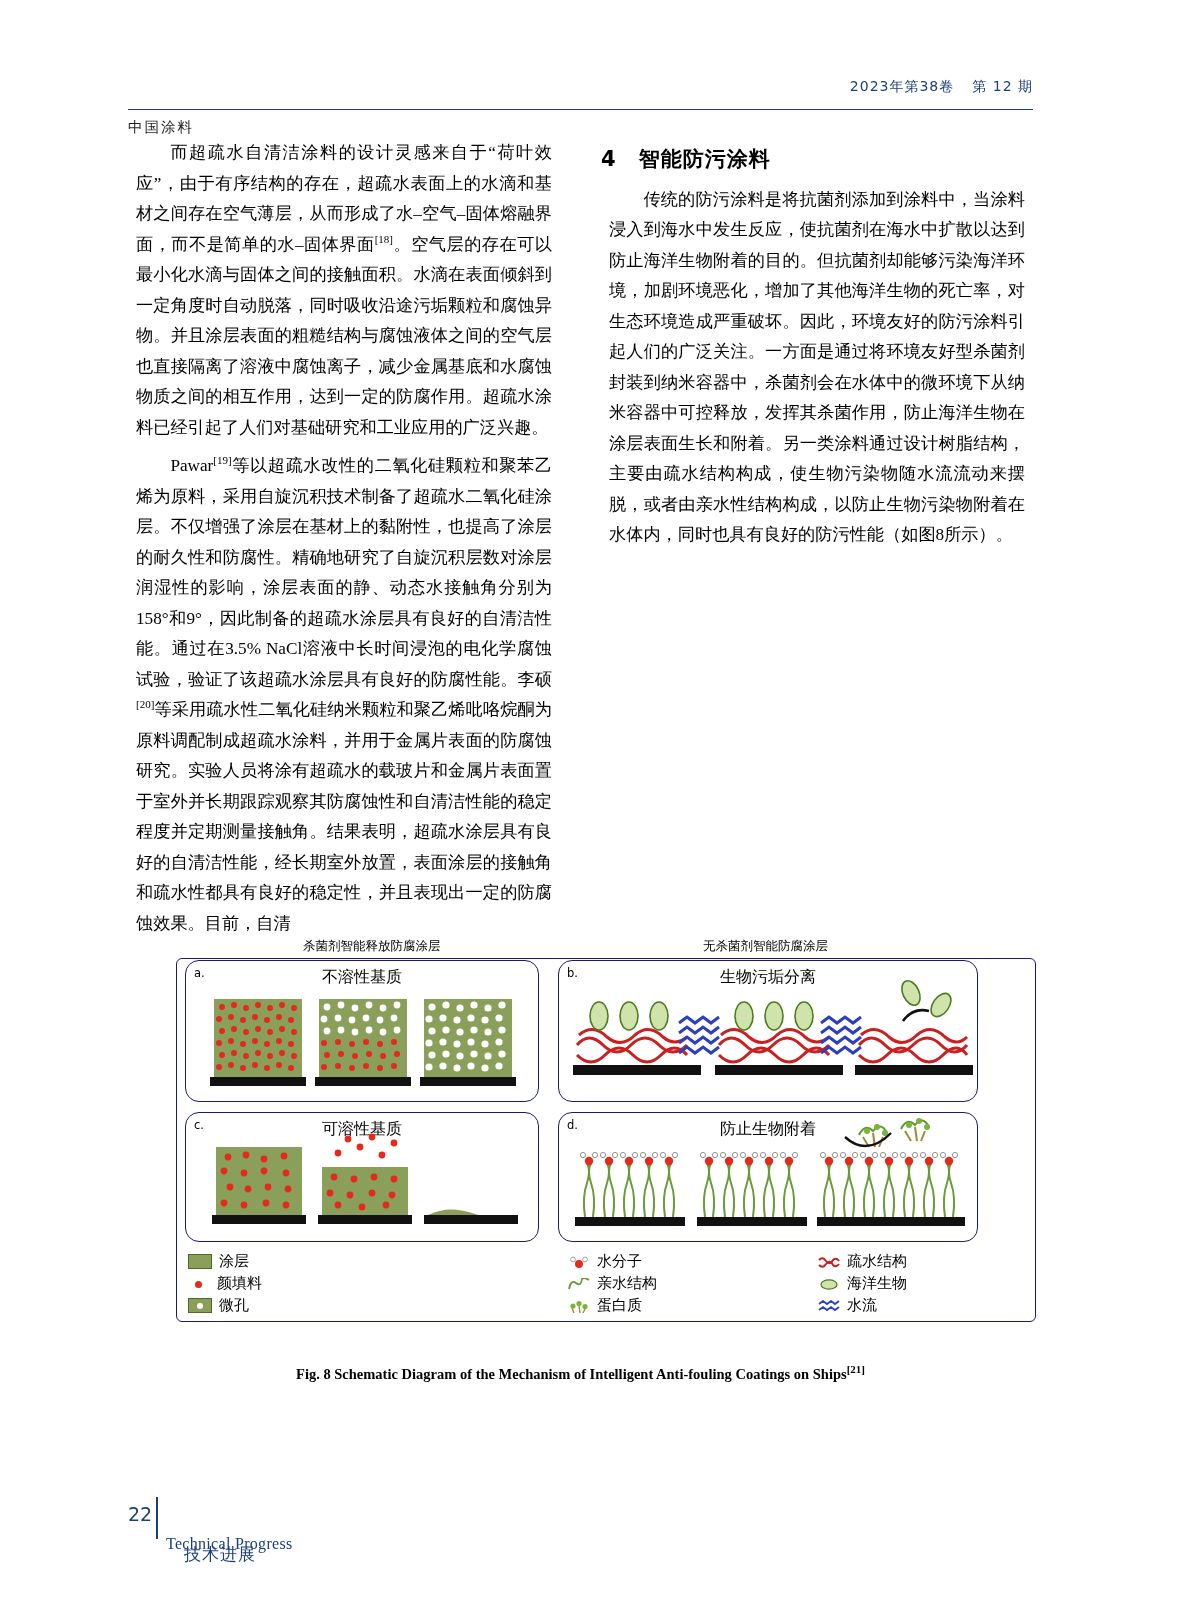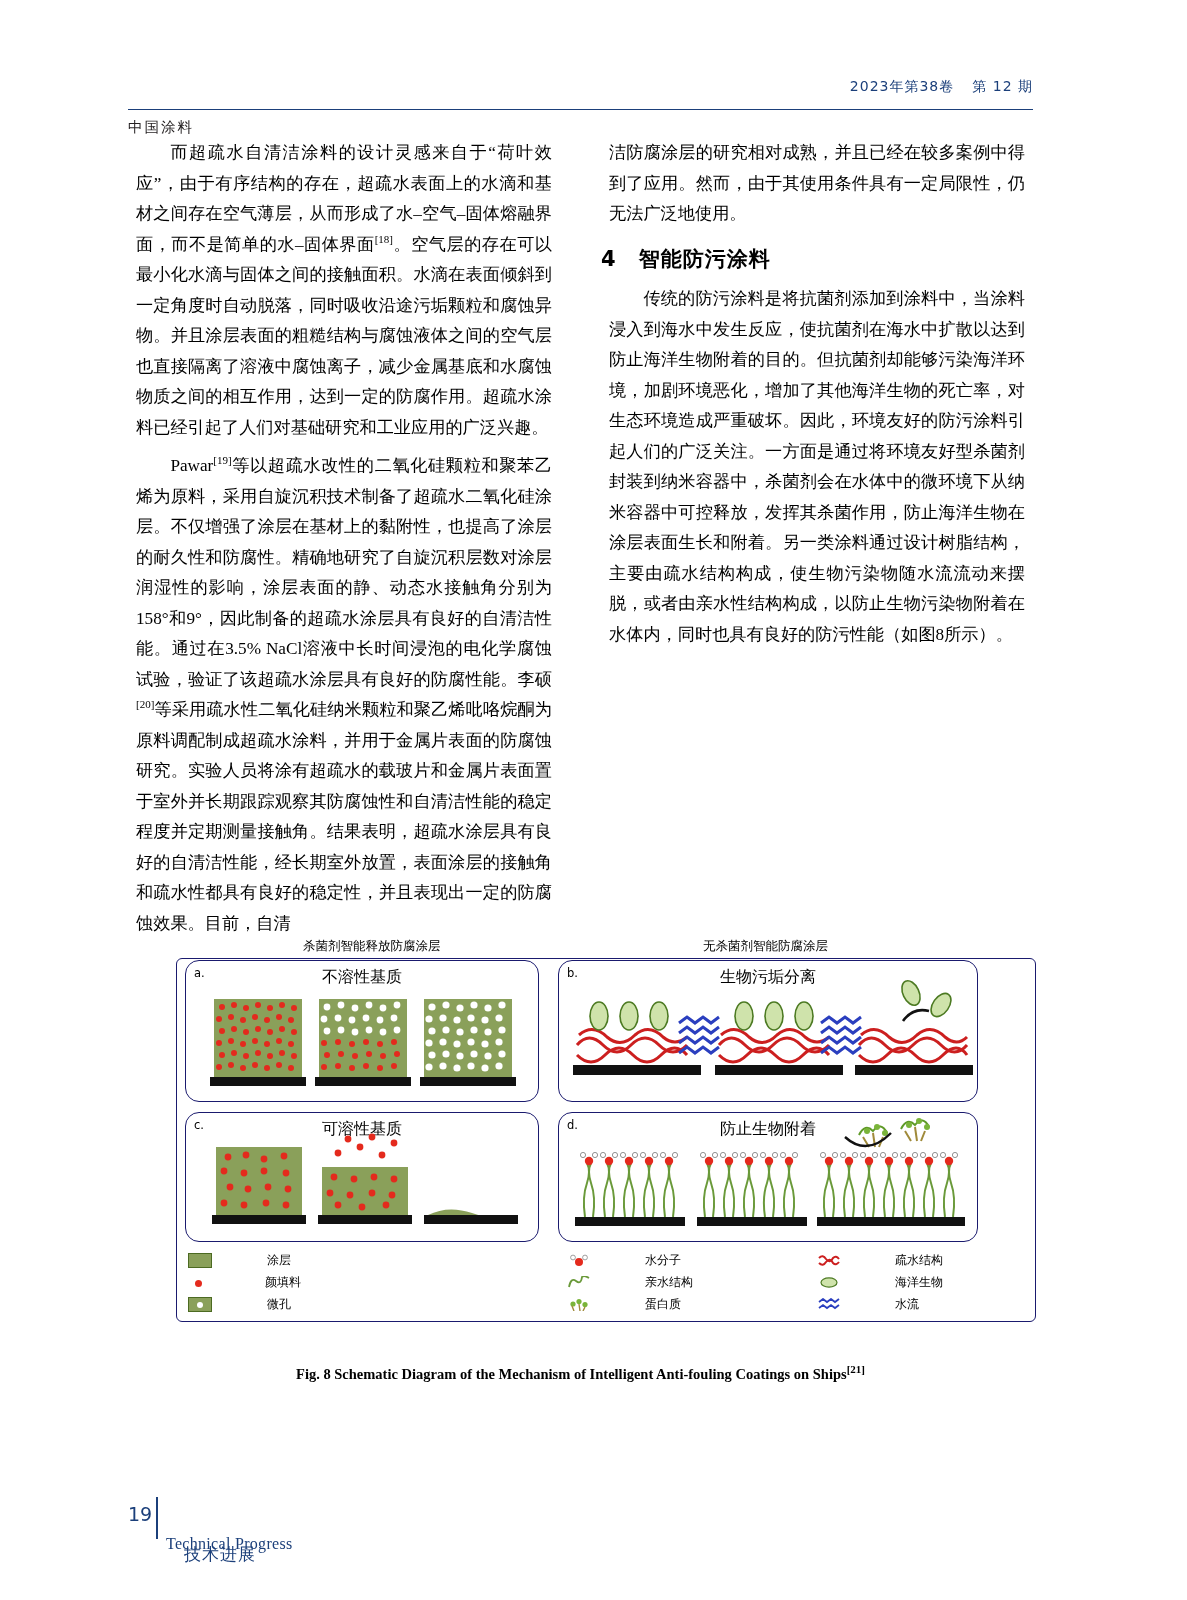--- a/index.html
+++ b/index.html
@@ -88,21 +88,21 @@
     top:1338px; font-family:"DejaVu Sans", sans-serif; font-weight:bold;
     font-size:15.5px; letter-spacing:0.5px;
   }
   .cap-en {
     top:1366px; font-family:"Liberation Serif", serif; font-weight:bold;
     font-size:14.5px;
   }
   
   .legend-item {
     position:absolute; display:flex; align-items:center;
-    font-family:"DejaVu Sans", sans-serif; font-size:12px; white-space:nowrap;gap:48px;
+    font-family:"DejaVu Sans", sans-serif; font-size:15px; white-space:nowrap;
   }
   .legend-item .sw { width:22px; height:13px; margin-right:7px; flex:0 0 auto; }
   
   .footer {
     position:absolute; left:128px; top:1495px; width:400px; height:50px;
   }
   .pg-num {
     position:absolute; left:0; top:8px;
     font-family:"DejaVu Sans", sans-serif; font-size:19px; color:#1b3f7a;
   }
@@ -130,21 +130,20 @@
     </div>
   </div>
   <div class="header-rule"></div>
 
   <div class="col col-left">
     <p class="indent"><span>而超疏水自清洁涂料的设计灵感来自于“荷叶效应”，由于有序结构的存在，超疏水表面上的水滴和基材之间存在空气薄层，从而形成了水–空气–固体熔融界面，而不是简单的水–固体界面<sup>[18]</sup>。空气层的存在可以最小化水滴与固体之间的接触面积。水滴在表面倾斜到一定角度时自动脱落，同时吸收沿途污垢颗粒和腐蚀异物。并且涂层表面的粗糙结构与腐蚀液体之间的空气层也直接隔离了溶液中腐蚀离子，减少金属基底和水腐蚀物质之间的相互作用，达到一定的防腐作用。超疏水涂料已经引起了人们对基础研究和工业应用的广泛兴趣。</span></p>
     <p class="indent"><span>Pawar<sup>[19]</sup>等以超疏水改性的二氧化硅颗粒和聚苯乙烯为原料，采用自旋沉积技术制备了超疏水二氧化硅涂层。不仅增强了涂层在基材上的黏附性，也提高了涂层的耐久性和防腐性。精确地研究了自旋沉积层数对涂层润湿性的影响，涂层表面的静、动态水接触角分别为158°和9°，因此制备的超疏水涂层具有良好的自清洁性能。通过在3.5% NaCl溶液中长时间浸泡的电化学腐蚀试验，验证了该超疏水涂层具有良好的防腐性能。李硕<sup>[20]</sup>等采用疏水性二氧化硅纳米颗粒和聚乙烯吡咯烷酮为原料调配制成超疏水涂料，并用于金属片表面的防腐蚀研究。实验人员将涂有超疏水的载玻片和金属片表面置于室外并长期跟踪观察其防腐蚀性和自清洁性能的稳定程度并定期测量接触角。结果表明，超疏水涂层具有良好的自清洁性能，经长期室外放置，表面涂层的接触角和疏水性都具有良好的稳定性，并且表现出一定的防腐蚀效果。目前，自清</span></p>
   </div>
 
   <div class="col col-right">
-    <p><span>洁防腐涂层的研究相对成熟，并且已经在较多案例中得到了应用。然而，由于其使用条件具有一定局限性，仍无法广泛地使用。</span></p>
     <div class="sec-head">
       <span class="num">4</span>
       <span>智能防污涂料</span>
     </div>
     <p class="indent"><span>传统的防污涂料是将抗菌剂添加到涂料中，当涂料浸入到海水中发生反应，使抗菌剂在海水中扩散以达到防止海洋生物附着的目的。但抗菌剂却能够污染海洋环境，加剧环境恶化，增加了其他海洋生物的死亡率，对生态环境造成严重破坏。因此，环境友好的防污涂料引起人们的广泛关注。一方面是通过将环境友好型杀菌剂封装到纳米容器中，杀菌剂会在水体中的微环境下从纳米容器中可控释放，发挥其杀菌作用，防止海洋生物在涂层表面生长和附着。另一类涂料通过设计树脂结构，主要由疏水结构构成，使生物污染物随水流流动来摆脱，或者由亲水性结构构成，以防止生物污染物附着在水体内，同时也具有良好的防污性能（如图8所示）。</span></p>
   </div>
 
   <div class="figure">
 
     <div class="fig-frame"></div>
@@ -601,19 +600,19 @@
       </span>
       <span>水流</span>
     </div>
   </div>
 
   <div class="cap cap-en" style="left:128px;">
     <span>Fig. 8 Schematic Diagram of the Mechanism of Intelligent Anti-fouling Coatings on Ships</span><sup>[21]</sup>
   </div>
 
   <div class="footer">
-    <div class="pg-num">19</div>
+    <div class="pg-num">22</div>
     <div class="footer-bar"></div>
     <div class="footer-cn">技术进展</div>
     <div class="footer-en">Technical Progress</div>
   </div>
 
 </div>
 
 </body></html>

